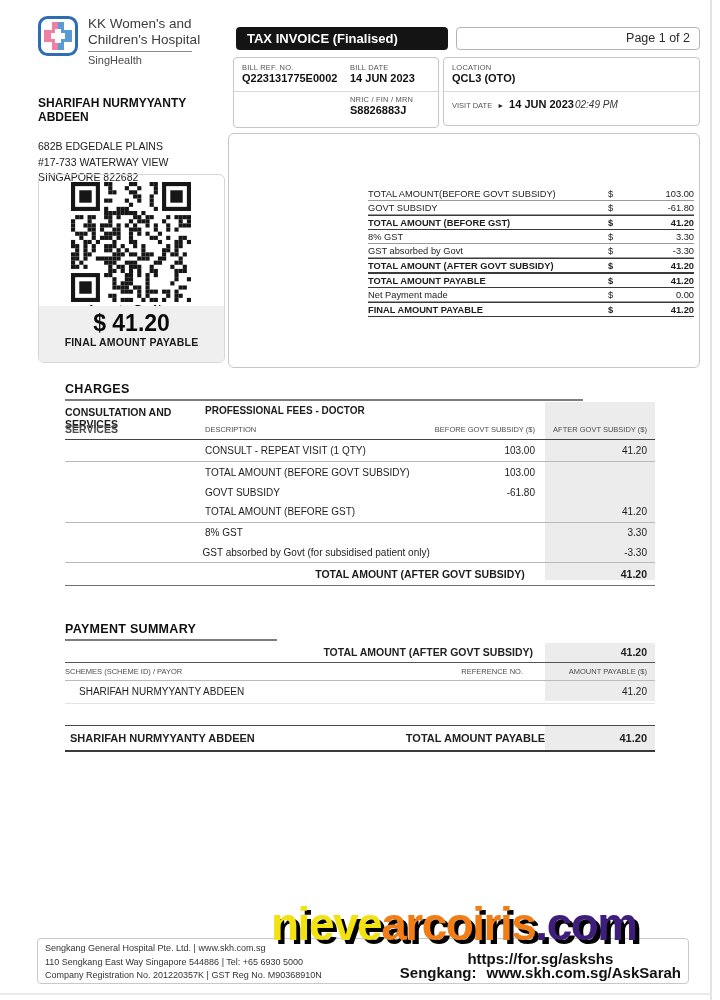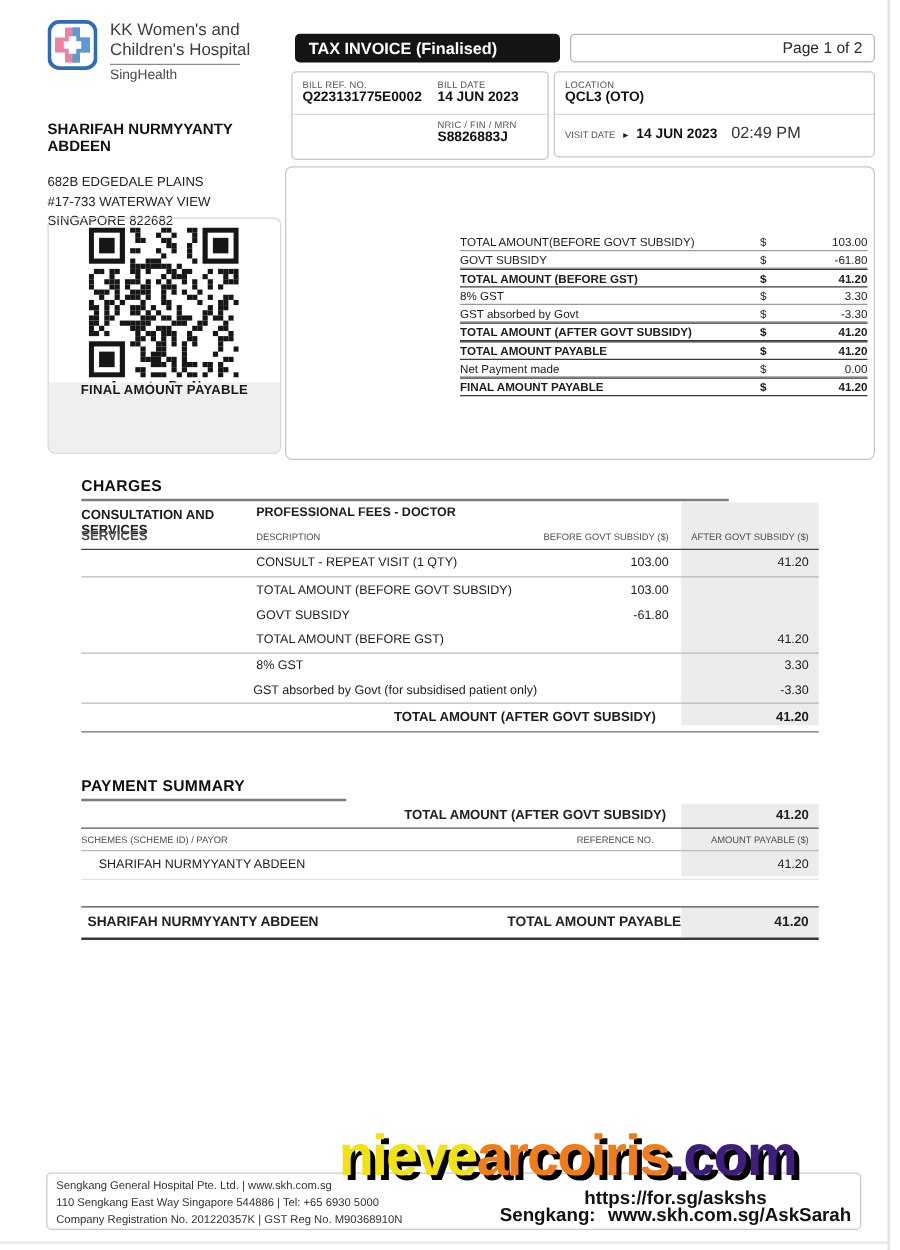--- a/index.html
+++ b/index.html
@@ -30,21 +30,21 @@
   .ib-label{font-size:7.5px;color:#555;letter-spacing:.2px;}
   .ib-value{font-size:11px;font-weight:bold;color:#111;}
   .ib-divider{position:absolute;left:0;right:0;top:33px;height:1px;background:#d9d9d9;}
   .bill-col1{position:absolute;left:8px;top:5px;}
   .bill-col2{position:absolute;left:116px;top:5px;}
   .bill-nric{position:absolute;left:116px;top:37px;}
   .loc-top{position:absolute;left:8px;top:5px;}
   .loc-visit{position:absolute;left:8px;top:40px;font-size:7.5px;color:#555;}
   .loc-visit .arrow{font-size:7px;color:#222;margin:0 5px;}
   .loc-visit .vdate{font-size:11px;font-weight:bold;color:#111;}
-  .loc-visit .vtime{font-size:13px;color:#333;margin-left:11px;}
+  .loc-visit .vtime{font-size:10px;color:#333;margin-left:1px;font-style:italic;}
 
   
   .pname{left:38px;top:96px;width:172px;font-size:12px;font-weight:bold;line-height:14px;color:#111;}
   .paddr{left:38px;top:139px;font-size:10.5px;line-height:15.5px;color:#222;}
 
   
   .qrbox{left:38px;top:174px;width:187px;height:189px;border:1px solid #d6d6d6;border-radius:6px;
     box-sizing:border-box;overflow:hidden;}
   .qr{position:absolute;left:32px;top:7px;width:120px;height:120px;}
   .qr svg{width:120px;height:120px;}
@@ -456,20 +456,21 @@
         <rect x="8" y="8" width="12" height="12" fill="#161616"></rect>
         <rect x="88" y="0" width="28" height="28" fill="#161616"></rect>
         <rect x="92" y="4" width="20" height="20" fill="#fff"></rect>
         <rect x="96" y="8" width="12" height="12" fill="#161616"></rect>
         <rect x="0" y="88" width="28" height="28" fill="#161616"></rect>
         <rect x="4" y="92" width="20" height="20" fill="#fff"></rect>
         <rect x="8" y="96" width="12" height="12" fill="#161616"></rect>
       </svg></div>
   <div class="accepts">Accepts:  PayNow</div>
   <div class="amt-area">
+    <div class="amt-big">$ 41.20</div>
     <div class="amt-label">FINAL AMOUNT PAYABLE</div>
   </div>
 </div>
 
 <div class="abs sumbox">
   <div class="sumtable">
     <div class="sum-row">
       <span class="lbl">TOTAL AMOUNT(BEFORE GOVT SUBSIDY)</span>
         <span class="cur">$</span>
         <span class="val">103.00</span>

